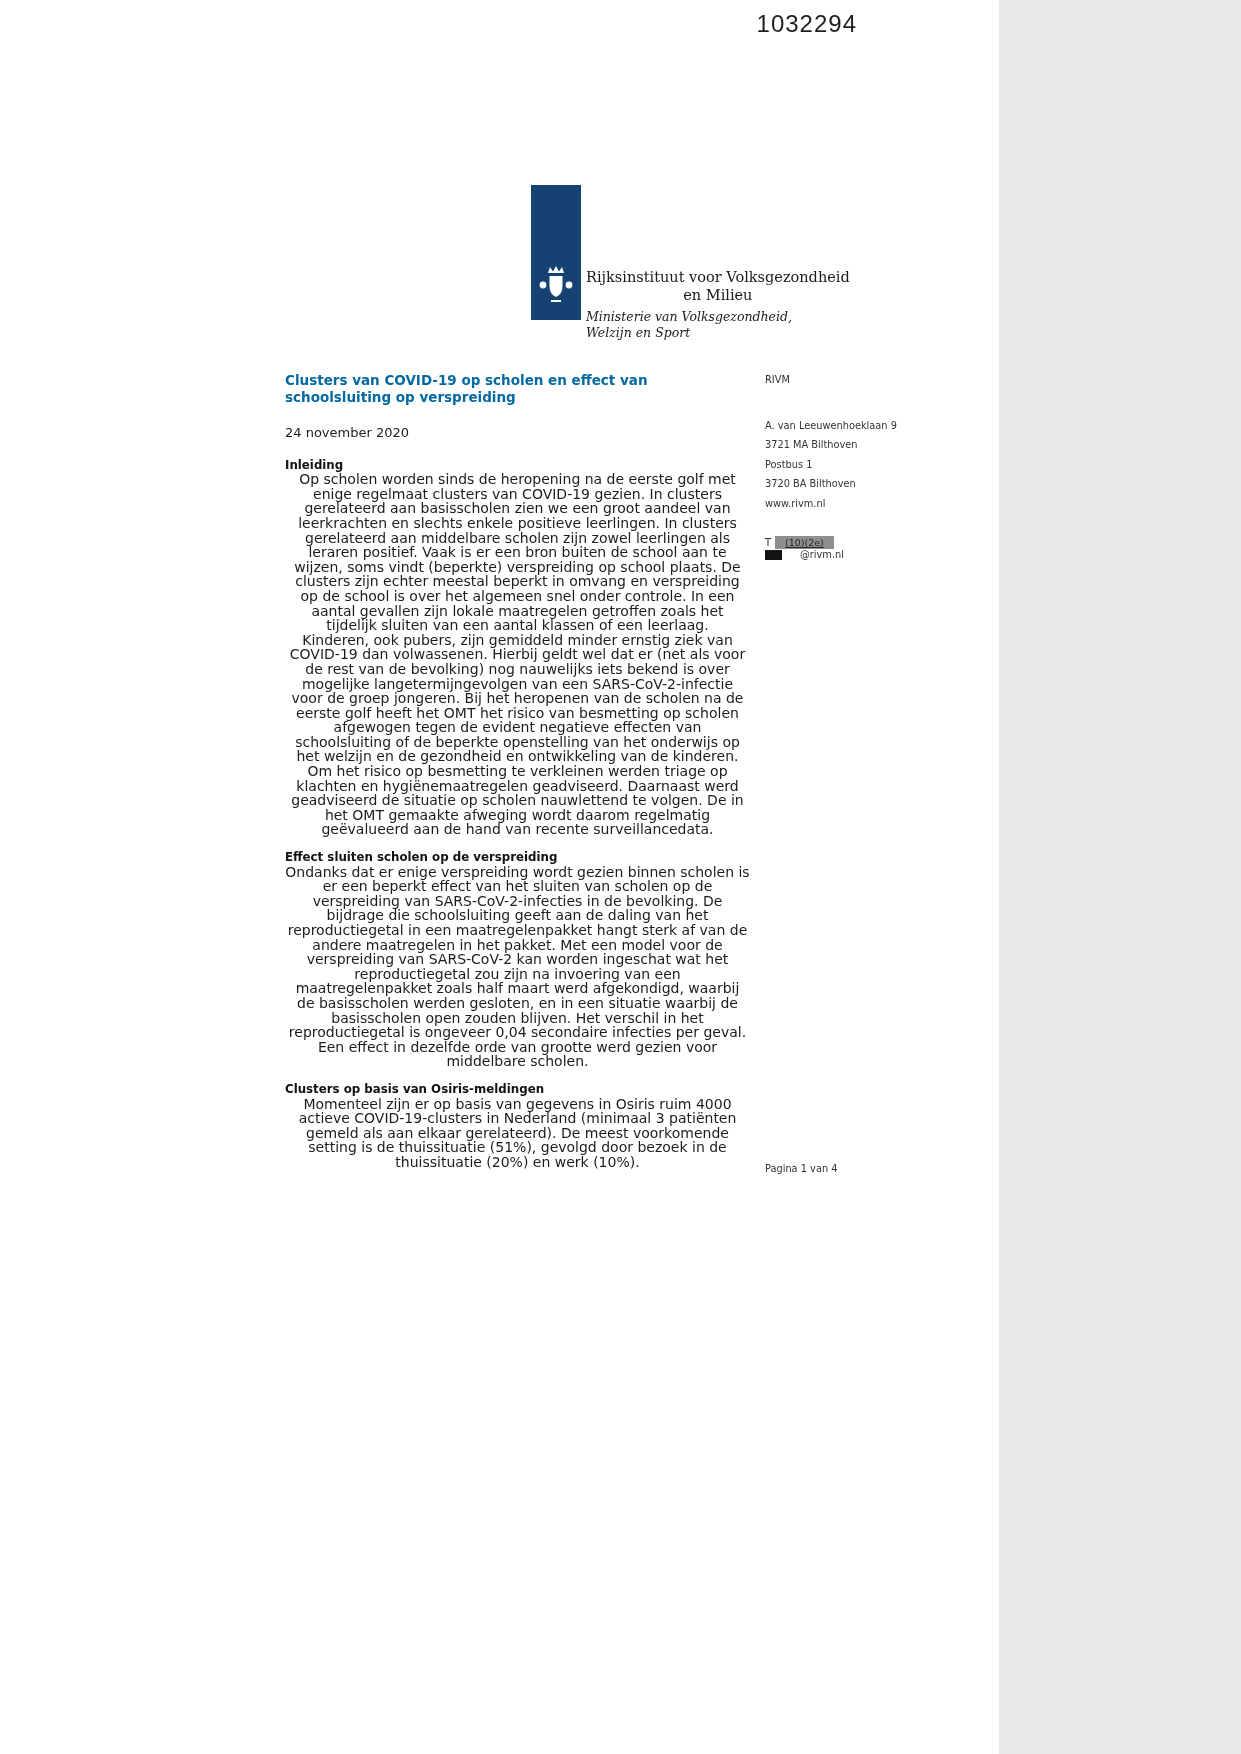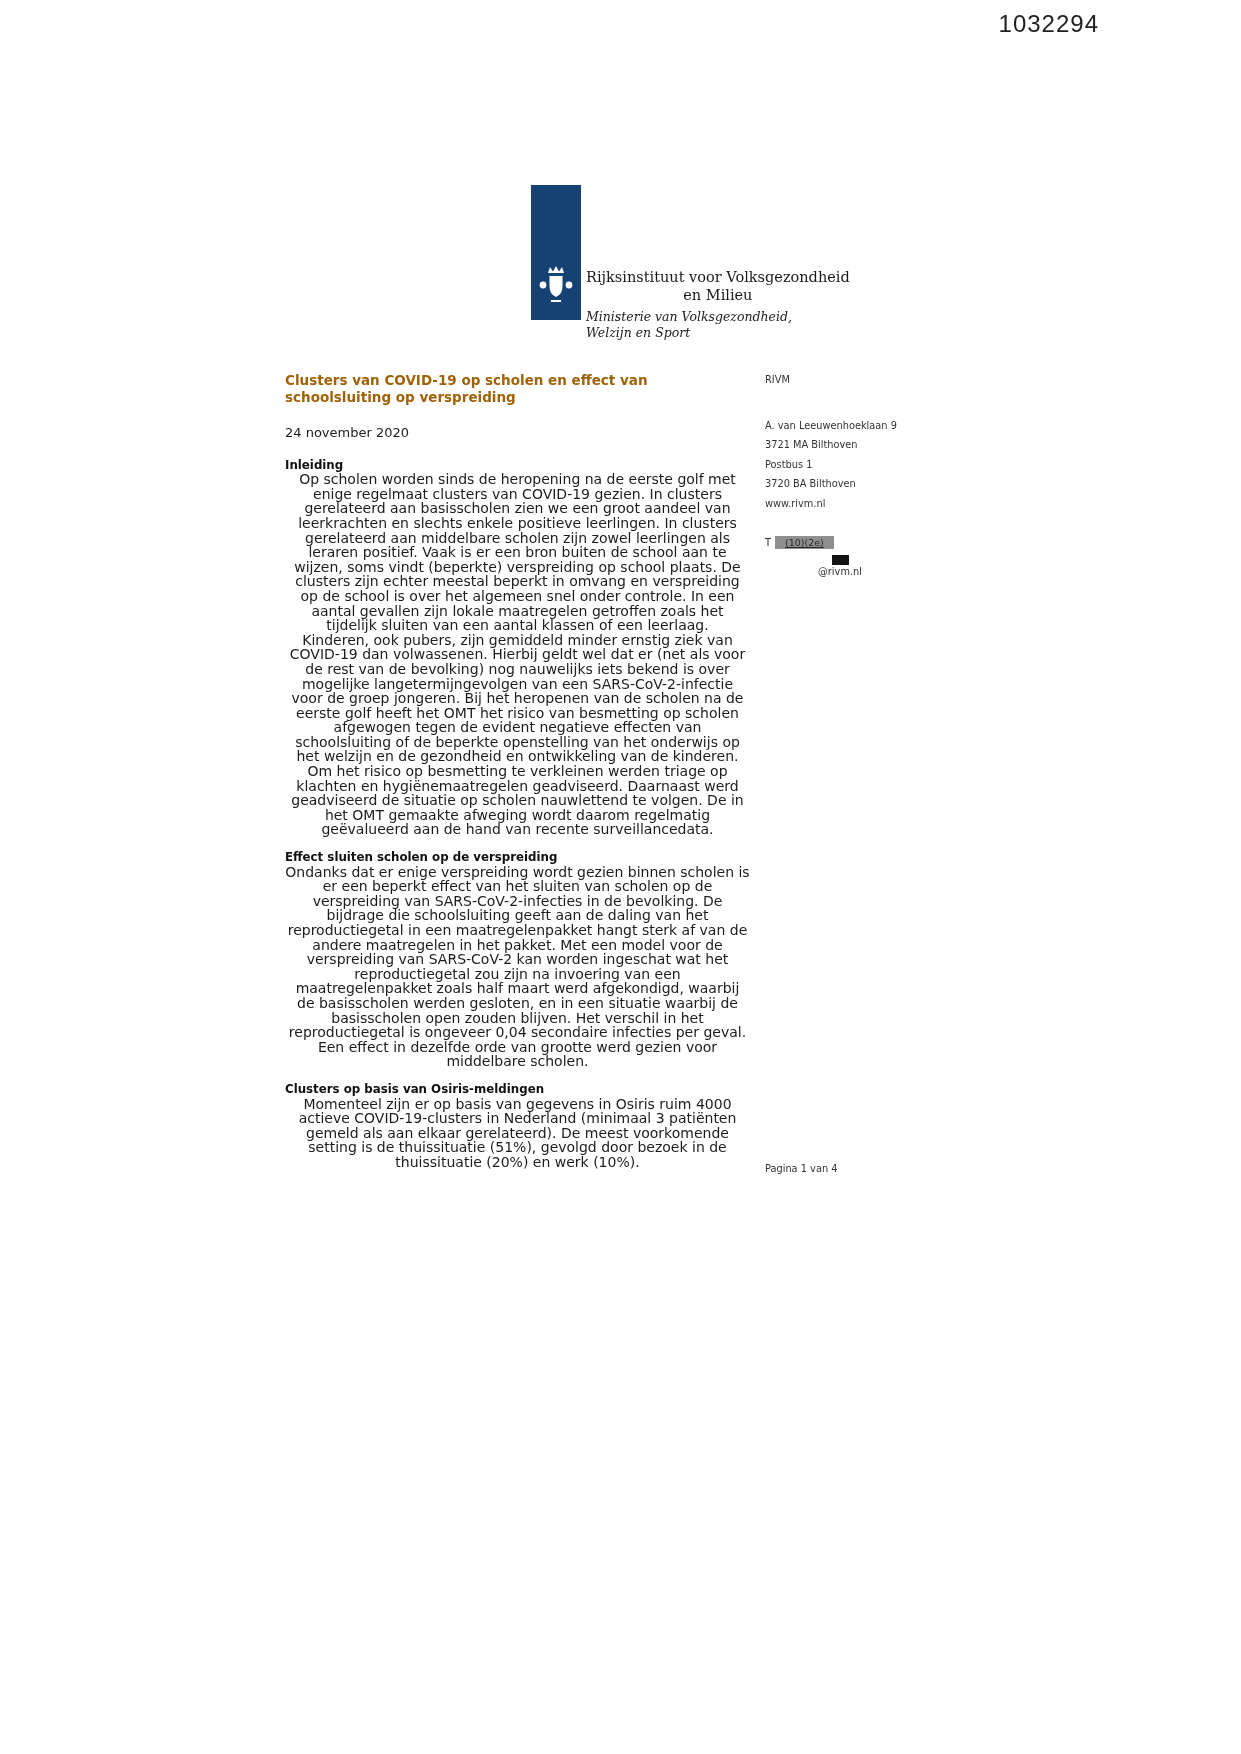--- a/index.html
+++ b/index.html
@@ -1,19 +1,19 @@
 <!DOCTYPE html>
 <html><head>
 <meta charset="utf-8">
 <style>
   * { margin: 0; padding: 0; box-sizing: border-box; }
   html, body { background: #e8e8e8; }
   .page {
     position: relative;
-    width: 1241px;
+    width: 999px;
     height: 1754px;
     background: #ffffff;
     font-family: "DejaVu Sans", sans-serif;
     color: #1c1c1c;
     overflow: hidden;
   }
 
   
   .doc-number {
     position: absolute;
@@ -64,21 +64,21 @@
     position: absolute;
     left: 285px;
     top: 372px;
     width: 465px;
   }
   .doc-title {
     font-size: 13.5px;
     font-weight: bold;
     line-height: 17px;
     margin-bottom: 15px;
-    color: #a16207;
+    color: #0369a1;
   }
   .doc-date {
     font-size: 13px;
     line-height: 14.6px;
     margin-bottom: 17px;
     margin-top: 20px;
   }
   .section-heading {
     font-size: 11.8px;
     font-weight: bold;
@@ -115,25 +115,24 @@
     background: #8f8f8f;
     color: #26262b;
     font-size: 9.5px;
     line-height: 13px;
     padding: 0 10px;
     min-width: 46px;
     text-align: center;
     text-decoration: underline;
   }
   .sidebar .email-row {
-    margin-top: 6px;
+    margin-top: 0;
     display: flex;
     align-items: center;
-    gap: 1px;
-    flex-direction: column;
+    gap: 18px;
   }
   .redact-black {
     display: inline-block;
     width: 17px;
     height: 10px;
     background: #141414;
   }
 
   
   .footer {

